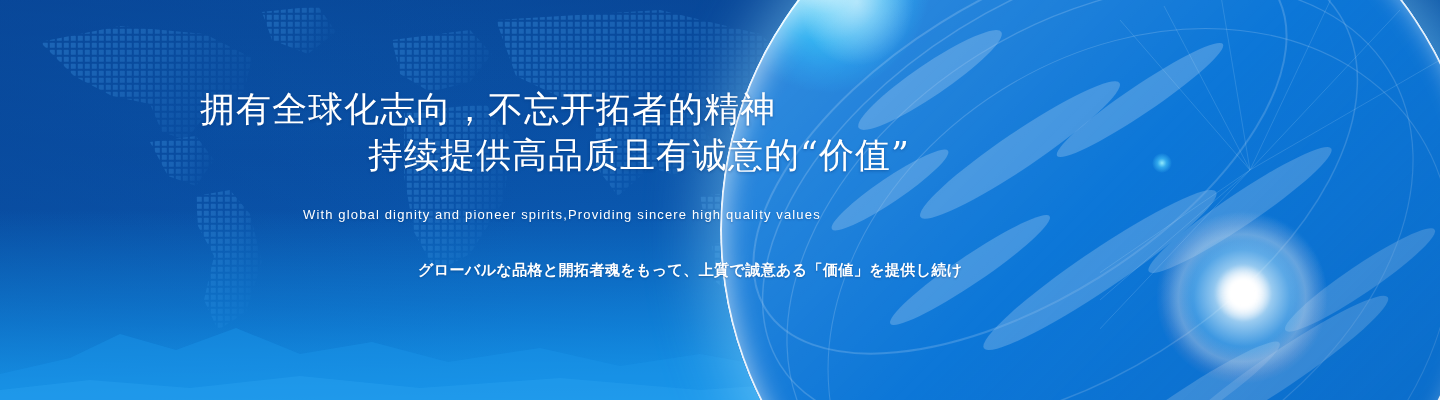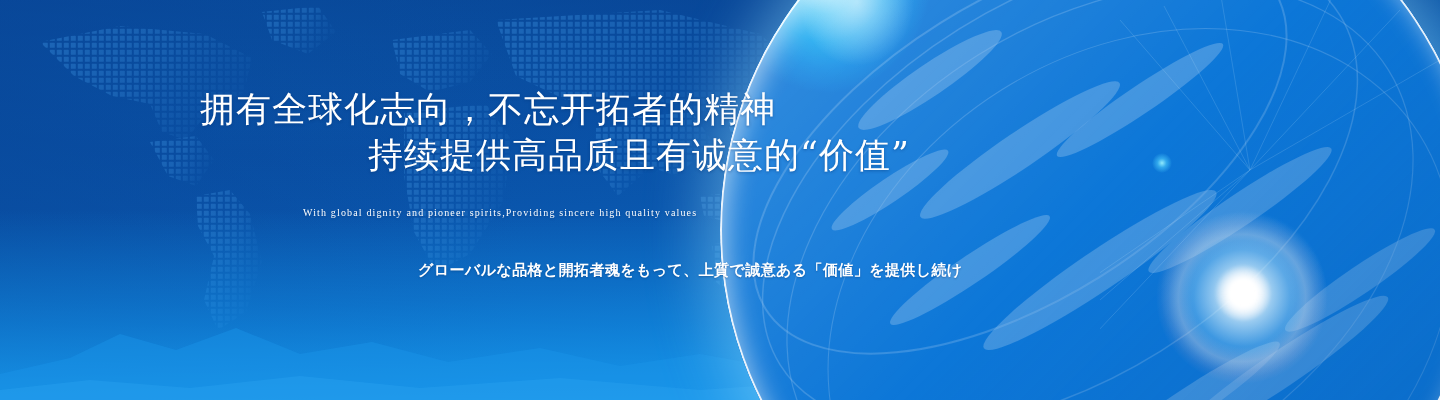--- a/index.html
+++ b/index.html
@@ -95,22 +95,22 @@
     letter-spacing:1px;
     white-space:nowrap;
     text-shadow:0 1px 3px rgba(4,48,110,.45);
   }
   .headline-1{left:200px;top:92px;}
   .headline-2{left:368px;top:138px;}
 
   .subline-en{
     position:absolute;left:303px;top:207px;
     color:#ffffff;
-    font-family:Liberation Serif, serif;
-    font-size:10px;
+    font-family:Liberation Sans, sans-serif;
+    font-size:13px;
     letter-spacing:1.15px;
     white-space:nowrap;
     text-shadow:0 1px 2px rgba(4,48,110,.40);
   }
 
   .subline-jp{
     position:absolute;left:378px;top:261px;
     color:#ffffff;
     font-family:"DejaVu Sans","Liberation Sans",sans-serif;
     font-size:15px;

